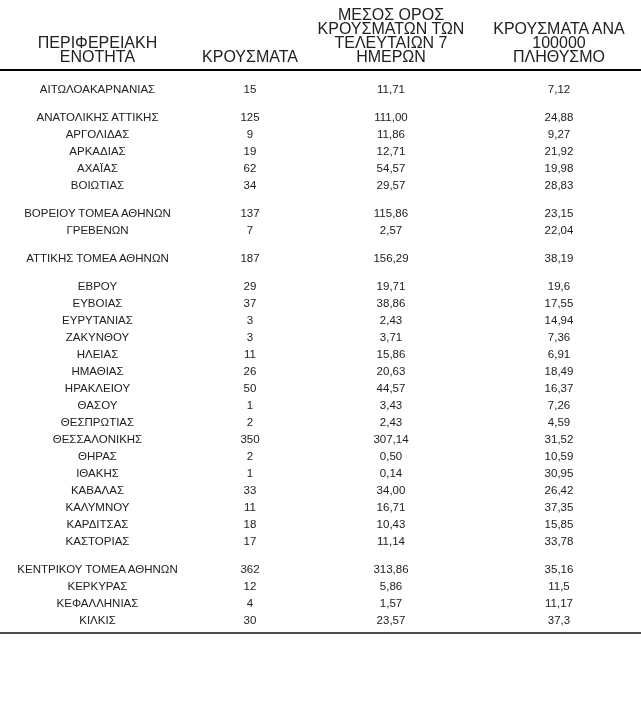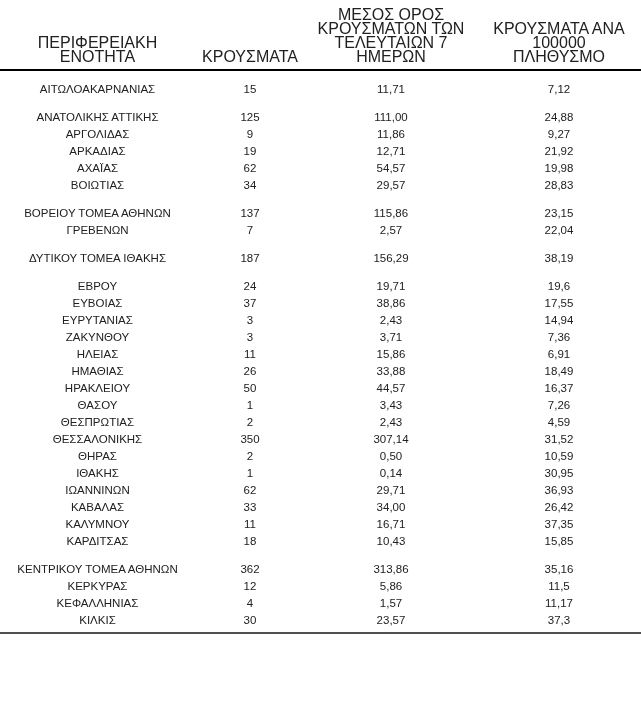--- a/index.html
+++ b/index.html
@@ -138,31 +138,31 @@
         <tr>
           <td>ΓΡΕΒΕΝΩΝ</td>
           <td>7</td>
           <td>2,57</td>
           <td>22,04</td>
         </tr>
         <tr class="spacer-row">
           <td colspan="4"></td>
         </tr>
         <tr>
-          <td>ΔΥΤΙΚΟΥ ΤΟΜΕΑ ΙΘΑΚΗΣ</td>
+          <td>ΑΤΤΙΚΗΣ ΤΟΜΕΑ ΑΘΗΝΩΝ</td>
           <td>187</td>
           <td>156,29</td>
           <td>38,19</td>
         </tr>
         <tr class="spacer-row">
           <td colspan="4"></td>
         </tr>
         <tr>
           <td>ΕΒΡΟΥ</td>
-          <td>24</td>
+          <td>29</td>
           <td>19,71</td>
           <td>19,6</td>
         </tr>
         <tr>
           <td>ΕΥΒΟΙΑΣ</td>
           <td>37</td>
           <td>38,86</td>
           <td>17,55</td>
         </tr>
         <tr>
@@ -179,21 +179,21 @@
         </tr>
         <tr>
           <td>ΗΛΕΙΑΣ</td>
           <td>11</td>
           <td>15,86</td>
           <td>6,91</td>
         </tr>
         <tr>
           <td>ΗΜΑΘΙΑΣ</td>
           <td>26</td>
-          <td>33,88</td>
+          <td>20,63</td>
           <td>18,49</td>
         </tr>
         <tr>
           <td>ΗΡΑΚΛΕΙΟΥ</td>
           <td>50</td>
           <td>44,57</td>
           <td>16,37</td>
         </tr>
         <tr>
           <td>ΘΑΣΟΥ</td>
@@ -219,42 +219,42 @@
           <td>0,50</td>
           <td>10,59</td>
         </tr>
         <tr>
           <td>ΙΘΑΚΗΣ</td>
           <td>1</td>
           <td>0,14</td>
           <td>30,95</td>
         </tr>
         <tr>
-          <td>ΙΩΑΝΝΙΝΩΝ</td>
-          <td>62</td>
-          <td>29,71</td>
-          <td>36,93</td>
-        </tr>
-        <tr>
           <td>ΚΑΒΑΛΑΣ</td>
           <td>33</td>
           <td>34,00</td>
           <td>26,42</td>
         </tr>
         <tr>
           <td>ΚΑΛΥΜΝΟΥ</td>
           <td>11</td>
           <td>16,71</td>
           <td>37,35</td>
         </tr>
         <tr>
           <td>ΚΑΡΔΙΤΣΑΣ</td>
           <td>18</td>
           <td>10,43</td>
           <td>15,85</td>
+        </tr>
+        <tr>
+          <td>ΚΑΣΤΟΡΙΑΣ</td>
+          <td>17</td>
+          <td>11,14</td>
+          <td>33,78</td>
         </tr>
         <tr class="spacer-row">
           <td colspan="4"></td>
         </tr>
         <tr>
           <td>ΚΕΝΤΡΙΚΟΥ ΤΟΜΕΑ ΑΘΗΝΩΝ</td>
           <td>362</td>
           <td>313,86</td>
           <td>35,16</td>
         </tr>

